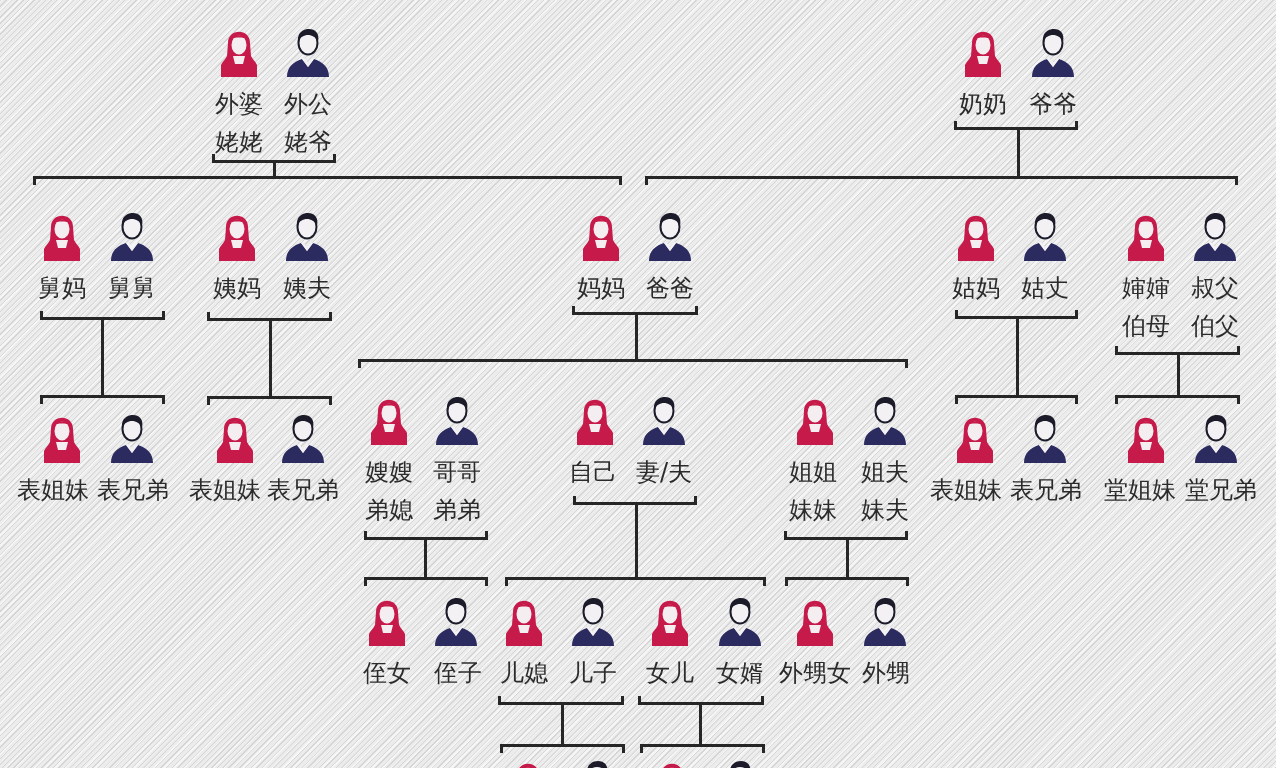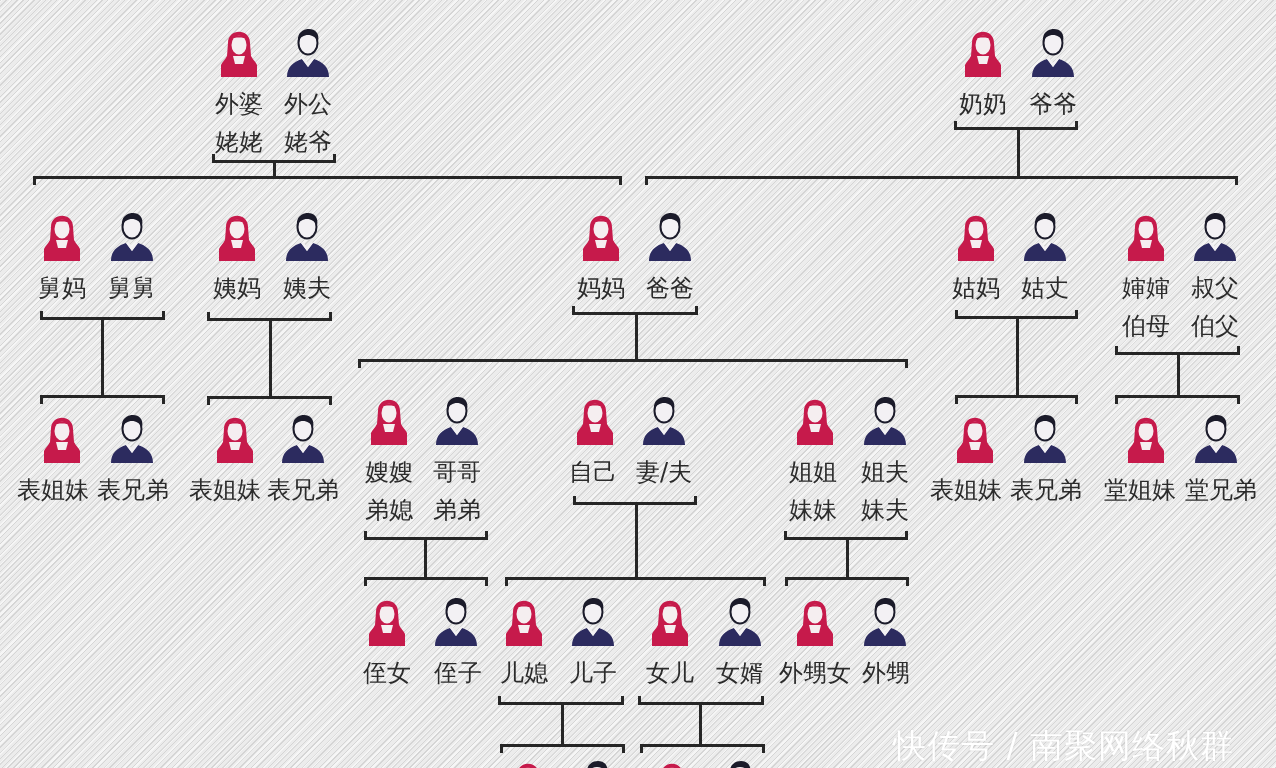--- a/index.html
+++ b/index.html
@@ -423,14 +423,13 @@
     <svg class="icon" viewBox="0 0 40 52">
         <use href="#sym-female"></use>
       </svg>
   </div>
   <div class="person male" style="left:740px;top:757px">
     <svg class="icon" viewBox="0 0 46 52">
         <use href="#sym-male"></use>
       </svg>
   </div>
 
-  <div class="watermark">快传号 / 南聚网络秋群</div>
 </div>
 
 </body></html>

